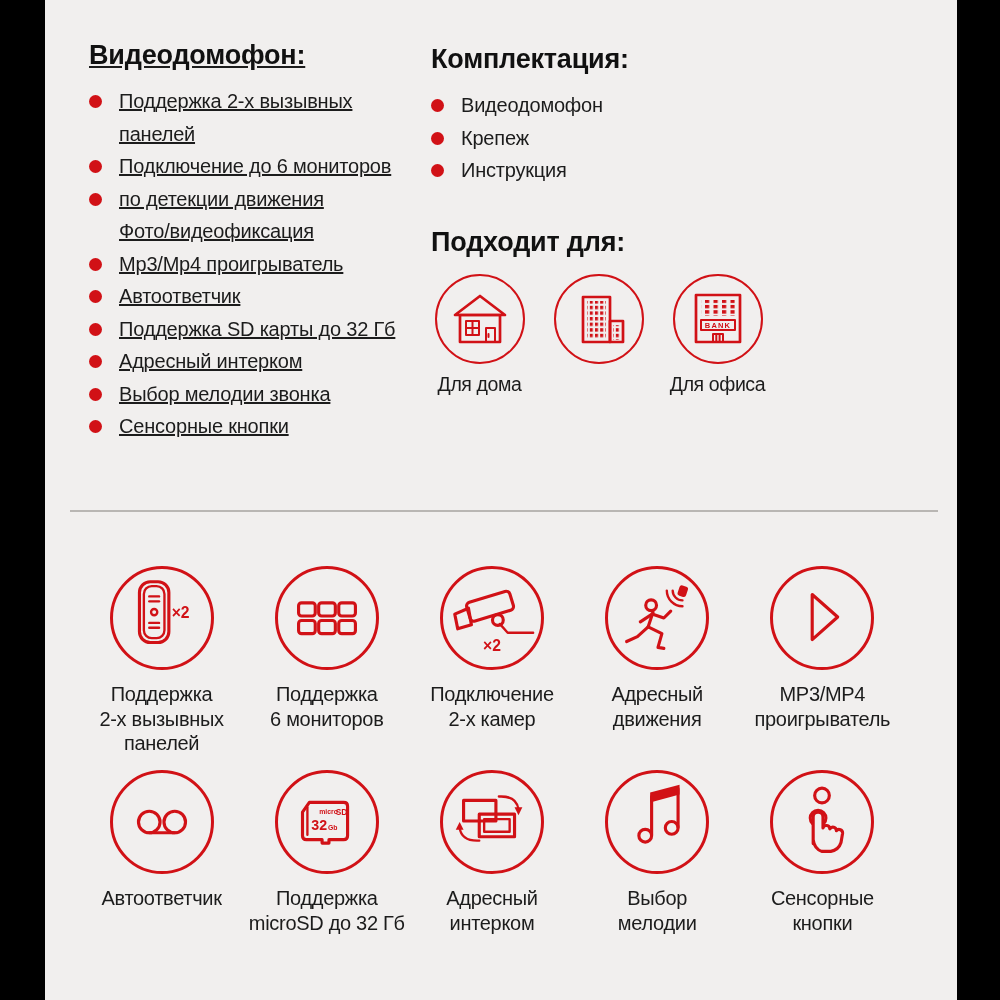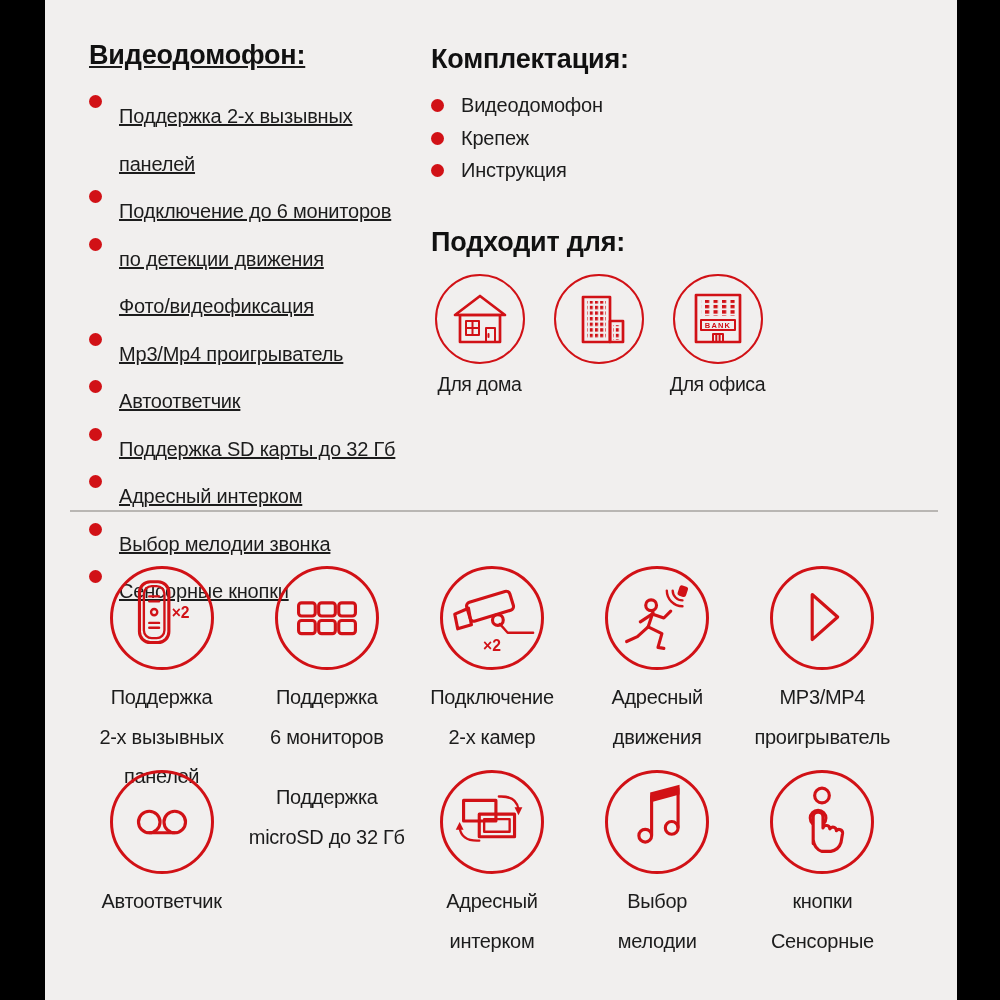--- a/index.html
+++ b/index.html
@@ -24,21 +24,21 @@
     background:var(--bg);
   }
   h2{
     margin:0 0 14px 0;
     font-size:27px;font-weight:bold;
     letter-spacing:-0.2px;color:#111;
   }
   ul{list-style:none;margin:0;padding:0;}
   li{display:flex;gap:17px;font-size:20px;line-height:32.5px;letter-spacing:-0.2px;}
   .dot{width:13px;height:13px;border-radius:50%;background:var(--red);margin-top:10px;flex:0 0 13px;}
-  .ln{display:block;margin-top:15px;}
+  .ln{display:block;}
 
   .features{position:absolute;left:44px;top:40px;width:336px;text-decoration:underline;}
   .right-col{position:absolute;left:386px;top:44px;width:420px;}
   .suitable-title{margin:40px 0 16px 0;}
   .suitable-row{display:flex;margin-left:-11px;}
   .suit{width:119px;text-align:center;}
   .suit .ring{
     width:90px;height:90px;border:2.5px solid var(--red);border-radius:50%;
     margin:0 auto;display:flex;align-items:center;justify-content:center;
   }
@@ -307,20 +307,30 @@
           <circle class="s" cx="63" cy="50" r="11"></circle>
           <line class="s" x1="37" y1="61" x2="63" y2="61"></line>
         </svg>
       </div>
       <div class="cap">
         <span class="ln">Автоответчик</span>
       </div>
     </div>
 
     <div class="cell">
+      <div class="ring">
+        <svg width="98" height="98" viewBox="0 0 100 100">
+          <path class="s" d="M32,30 H67 Q71,30 71,34 V64 Q71,68 67,68 H52 V71.5 H45 V68 H29 Q25,68 25,64 V40 Z"></path>
+          <path class="s w2" d="M30,35 V63"></path>
+          <text class="tiny" x="42" y="42" font-size="7">micro</text>
+          <text class="tiny" x="59" y="42.5" font-size="8.5">SD</text>
+          <text class="tiny" x="34" y="58" font-size="14.5">32</text>
+          <text class="tiny" x="51" y="58" font-size="7">Gb</text>
+        </svg>
+      </div>
       <div class="cap">
         <span class="ln">Поддержка</span>
         <span class="ln">microSD до 32 Гб</span>
       </div>
     </div>
 
     <div class="cell">
       <div class="ring">
         <svg width="98" height="98" viewBox="0 0 100 100">
           <rect class="s" x="21" y="28" width="33" height="21"></rect>
@@ -356,20 +366,20 @@
 
     <div class="cell">
       <div class="ring">
         <svg width="98" height="98" viewBox="0 0 100 100">
           <circle class="s" cx="50" cy="23" r="7.5"></circle>
           <circle class="s" cx="46" cy="46" r="8"></circle>
           <path class="hand" d="M41,72 V45 a5,5 0 0 1 10,0 v11 a3.6,3.6 0 0 1 7,1 a3.6,3.6 0 0 1 6.7,1.8 a3.6,3.6 0 0 1 6.3,2.6 l-1.6,9.6 q-2.4,7.6 -10.4,9 h-9 q-7.6,-2 -9,-12 Z"></path>
         </svg>
       </div>
       <div class="cap">
+        <span class="ln">Сенсорные</span>
         <span class="ln">кнопки</span>
-        <span class="ln">Сенсорные</span>
       </div>
     </div>
 
   </div>
 
 </div>
 
 </body></html>

